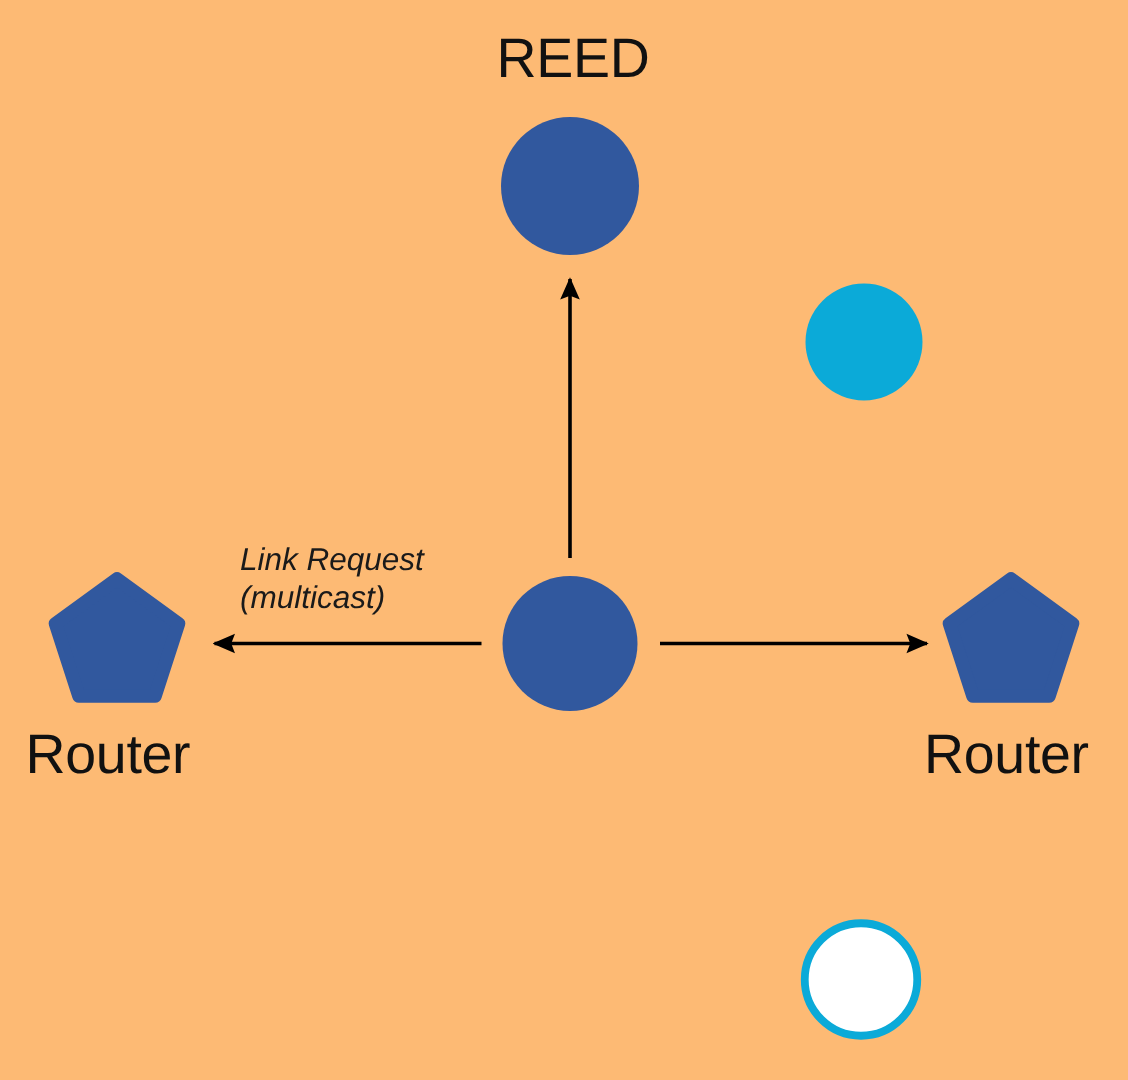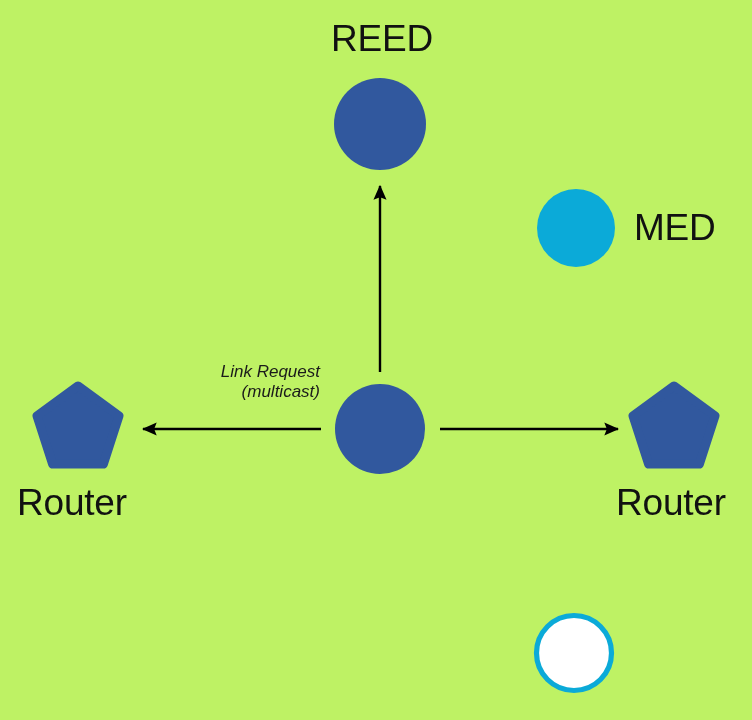--- a/index.html
+++ b/index.html
@@ -8,21 +8,21 @@
     padding: 0;
     background: #ffffff;
   }
   body {
     font-family: "Liberation Sans", sans-serif;
   }
   #diagram-root {
     position: relative;
     width: 752px;
     height: 720px;
-    background: #bef264;
+    background: #fdba74;
     overflow: hidden;
   }
   #diagram-svg {
     position: absolute;
     top: 0;
     left: 0;
     width: 752px;
     height: 720px;
     display: block;
   }
@@ -32,25 +32,25 @@
     font-size: 37px;
     font-weight: 400;
     color: #111111;
     white-space: nowrap;
     line-height: 1;
     letter-spacing: -0.2px;
   }
   .edge-label {
     position: absolute;
     font-family: "Liberation Sans", sans-serif;
-    font-size: 17px;
+    font-size: 21px;
     font-style: italic;
     color: #1a1a1a;
     white-space: nowrap;
-    text-align: right;
+    text-align: left;
     line-height: 1.18;
   }
   #label-reed   { left: 331px; top: 20px; }
   #label-med    { left: 634px; top: 209px; }
   #label-router-left  { left: 17px;  top: 484px; }
   #label-router-right { left: 616px; top: 484px; }
   #label-sed    { left: 630px; top: 634px; }
   #label-link-request { left: 160px; top: 362px; width: 160px; }
 </style>
 </head>
@@ -83,21 +83,20 @@
       <path fill="#31589E" stroke="#31589E" stroke-width="9" stroke-linejoin="round" d="M 78 386 L 119 415.8 L 103.4 464 L 52.6 464 L 37 415.8 Z"></path>
 
       <path fill="#31589E" stroke="#31589E" stroke-width="9" stroke-linejoin="round" d="M 674 386 L 715 415.8 L 699.4 464 L 648.6 464 L 633 415.8 Z"></path>
 
       <circle cx="574" cy="653" r="37.5" fill="#ffffff" stroke="#0BAAD8" stroke-width="5.2"></circle>
     </g>
   </svg>
 
   <div class="node-label" id="label-reed">REED</div>
 
-  <div class="node-label" id="label-med">MED</div>
 
   <div class="node-label" id="label-router-left">Router</div>
 
   <div class="node-label" id="label-router-right">Router</div>
 
 
   <div class="edge-label" id="label-link-request">
     <div>Link Request</div>
     <div>(multicast)</div>
   </div>

